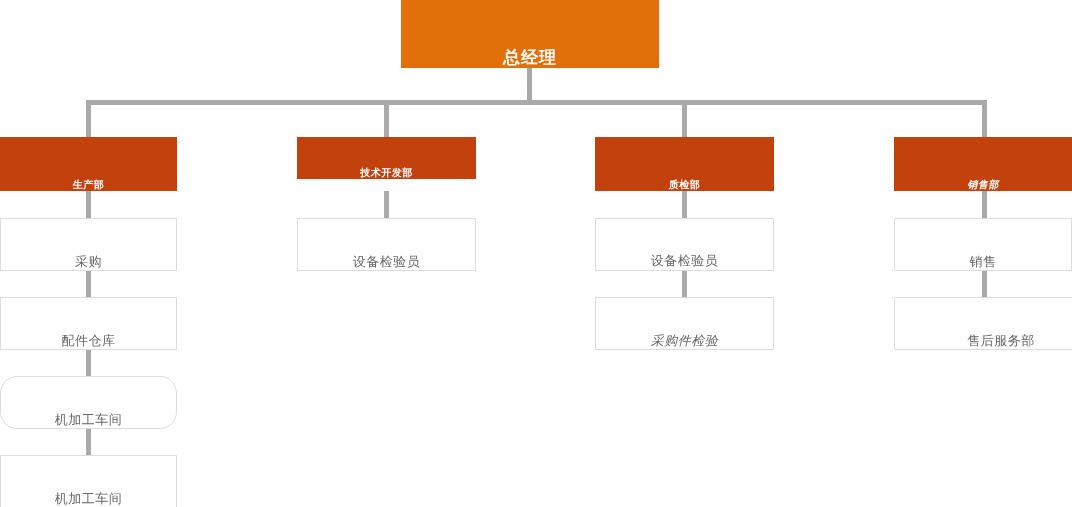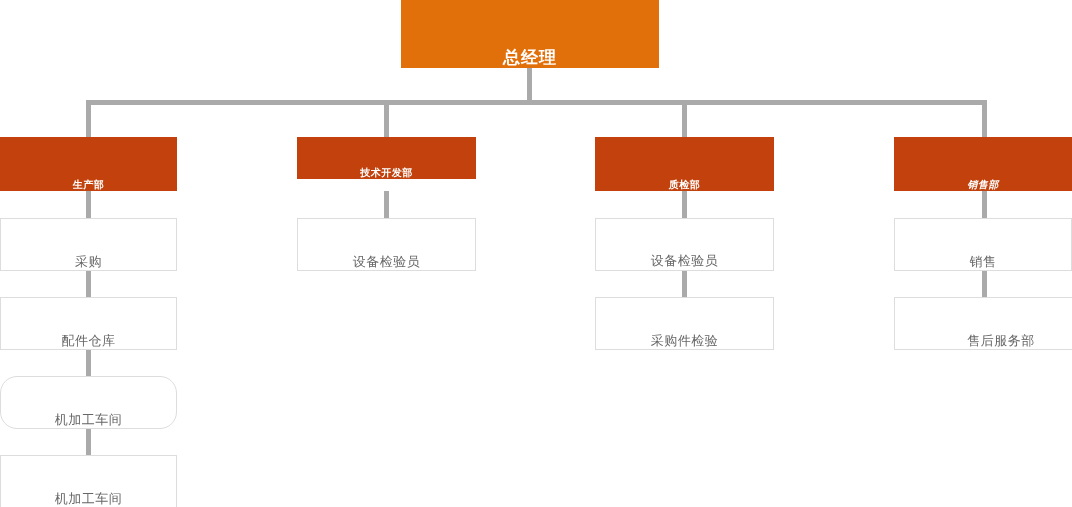--- a/index.html
+++ b/index.html
@@ -118,21 +118,21 @@
   <div class="node node-dept" style="left:595px; top:137px; width:179px; height:54px;">
     <span>质检部</span>
   </div>
 
   <div class="conn conn-v" style="left:682px; top:191px; width:5px; height:28px;"></div>
   <div class="node node-sub" style="left:595px; top:218px; width:179px; height:53px;font-family:Liberation Mono, monospace;">
     <span>设备检验员</span>
   </div>
 
   <div class="conn conn-v" style="left:682px; top:271px; width:5px; height:27px;"></div>
-  <div class="node node-sub" style="left:595px; top:297px; width:179px; height:53px;">
+  <div class="node node-sub" style="left:595px; top:297px; width:179px; height:53px;font-style:italic;">
     <span>采购件检验</span>
   </div>
 
   <div class="node node-dept" style="left:894px; top:137px; width:178px; height:54px;font-style:italic;">
     <span>销售部</span>
   </div>
 
   <div class="conn conn-v" style="left:982px; top:191px; width:5px; height:28px;"></div>
   <div class="node node-sub" style="left:894px; top:218px; width:178px; height:53px;">
     <span>销售</span>

